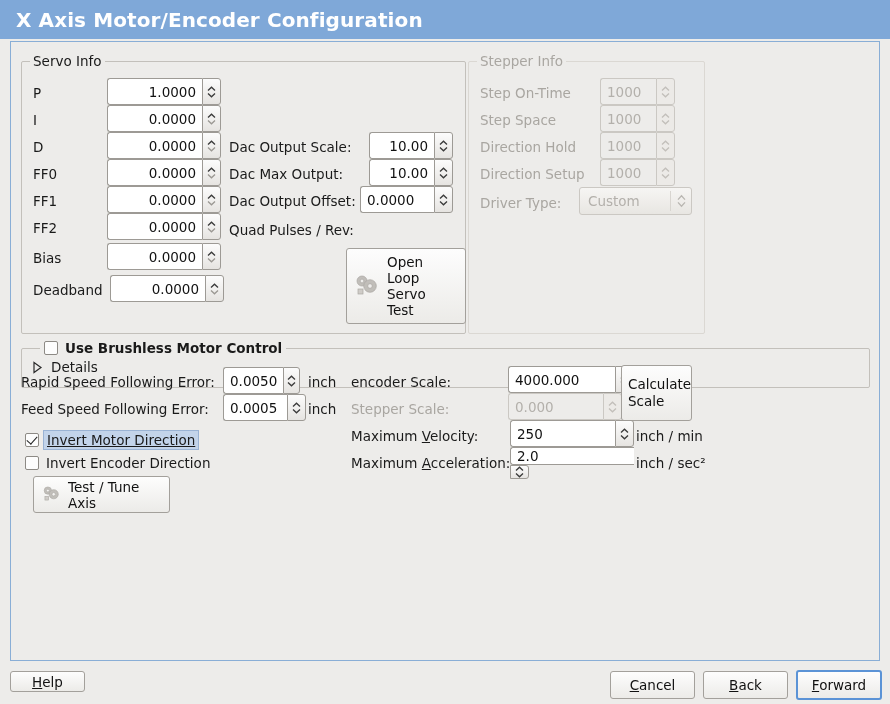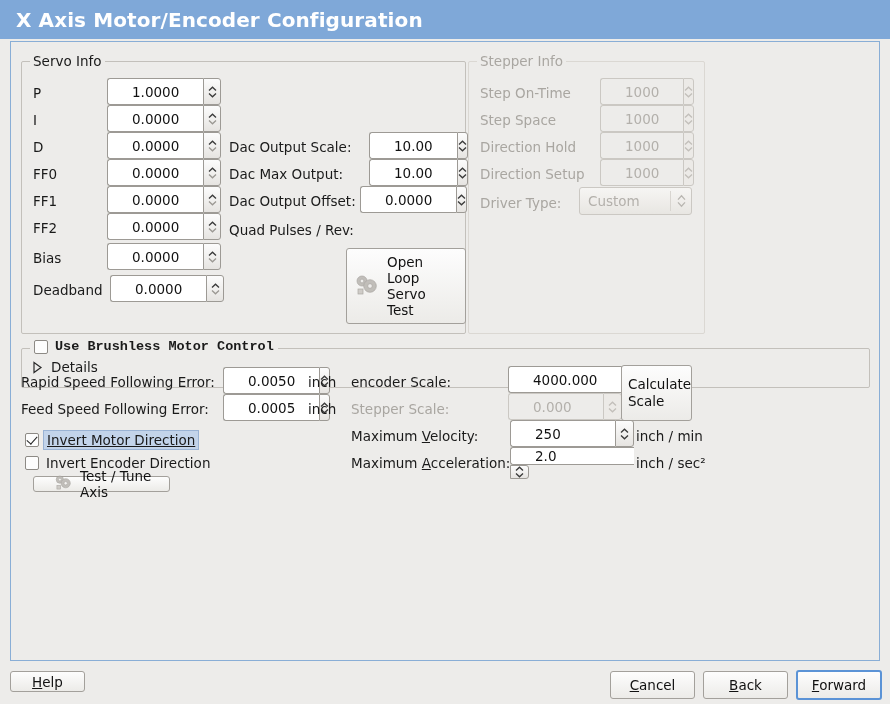--- a/index.html
+++ b/index.html
@@ -46,21 +46,21 @@
   .lbl.dis { color:#a9a6a1; }
 
   
   .spin { position:absolute; display:flex; height:27px; }
   .spin .ent {
     flex:1 1 auto; height:27px;
     border:1px solid #9d9a95; border-right:none;
     border-radius:3px 0 0 3px;
     background:#ffffff;
     display:flex; align-items:center;
-    padding:0 24px;
+    padding:0 6px;
     font-size:13.5px; color:#111;
   }
   .spin.right .ent { justify-content:flex-end; }
   .spin.left  .ent { justify-content:flex-start; }
   .spin .btns {
     width:19px; height:27px;
     border:1px solid #9d9a95; border-radius:0 3px 3px 0;
     background:linear-gradient(#fcfcfc,#e6e4e1);
     display:flex; flex-direction:column; align-items:center; justify-content:center;
   }
@@ -405,21 +405,21 @@
       <div class="carr">
         <svg width="9" height="14" viewBox="0 0 9 14">
           <path d="M1 5.6 L4.5 1.8 L8 5.6" fill="none" stroke="#b9b6b1" stroke-width="1.3"></path>
           <path d="M1 8.4 L4.5 12.2 L8 8.4" fill="none" stroke="#b9b6b1" stroke-width="1.3"></path>
         </svg>
       </div>
     </div>
   </div>
 
   <div class="group" style="left:10px; top:306px; width:849px; height:40px;">
-    <div class="legend" style="top:-10px; left:8px; padding:0 4px;font-family:Liberation Mono, monospace;">
+    <div class="legend" style="top:-10px; left:18px; padding:0 4px;">
       <span class="chk" style="position:relative; display:inline-flex; vertical-align:middle;">
         <span class="chkbox"></span>
         <span class="ctxt bold">Use Brushless Motor Control</span>
       </span>
     </div>
     <div class="expander" style="left:10px; top:10px;">
       <span class="tri">
         <svg width="11" height="13" viewBox="0 0 11 13">
             <path d="M2 1.5 L9 6.5 L2 11.5 Z" fill="none" stroke="#2a2a2a" stroke-width="1.2"></path>
           </svg>
@@ -466,21 +466,21 @@
 
   <div class="chk" style="left:14px; top:389px;text-decoration:underline;">
     <span class="chkbox on"></span>
     <span class="ctxt sel">Invert Motor Direction</span>
   </div>
   <div class="chk" style="left:14px; top:413px;">
     <span class="chkbox"></span>
     <span class="ctxt">Invert Encoder Direction</span>
   </div>
 
-  <div class="btn" style="left:22px; top:434px; width:137px; height:16px; justify-content:flex-start; padding-left:19px;">
+  <div class="btn" style="left:22px; top:434px; width:137px; height:37px; justify-content:flex-start; padding-left:7px;">
     <span class="gears">
       <svg width="21" height="19" viewBox="0 0 28 26">
         <g fill="#b8b5b0" stroke="#9d9a95" stroke-width="0.8">
           <circle cx="9" cy="9" r="5"></circle>
             <circle cx="9" cy="9" r="1.9" fill="#f4f3f1"></circle>
           <circle cx="17" cy="14" r="6.3"></circle>
             <circle cx="17" cy="14" r="2.3" fill="#f4f3f1"></circle>
           <rect x="5" y="17" width="5" height="5" fill="#c9c6c1"></rect>
         </g>
       </svg>

